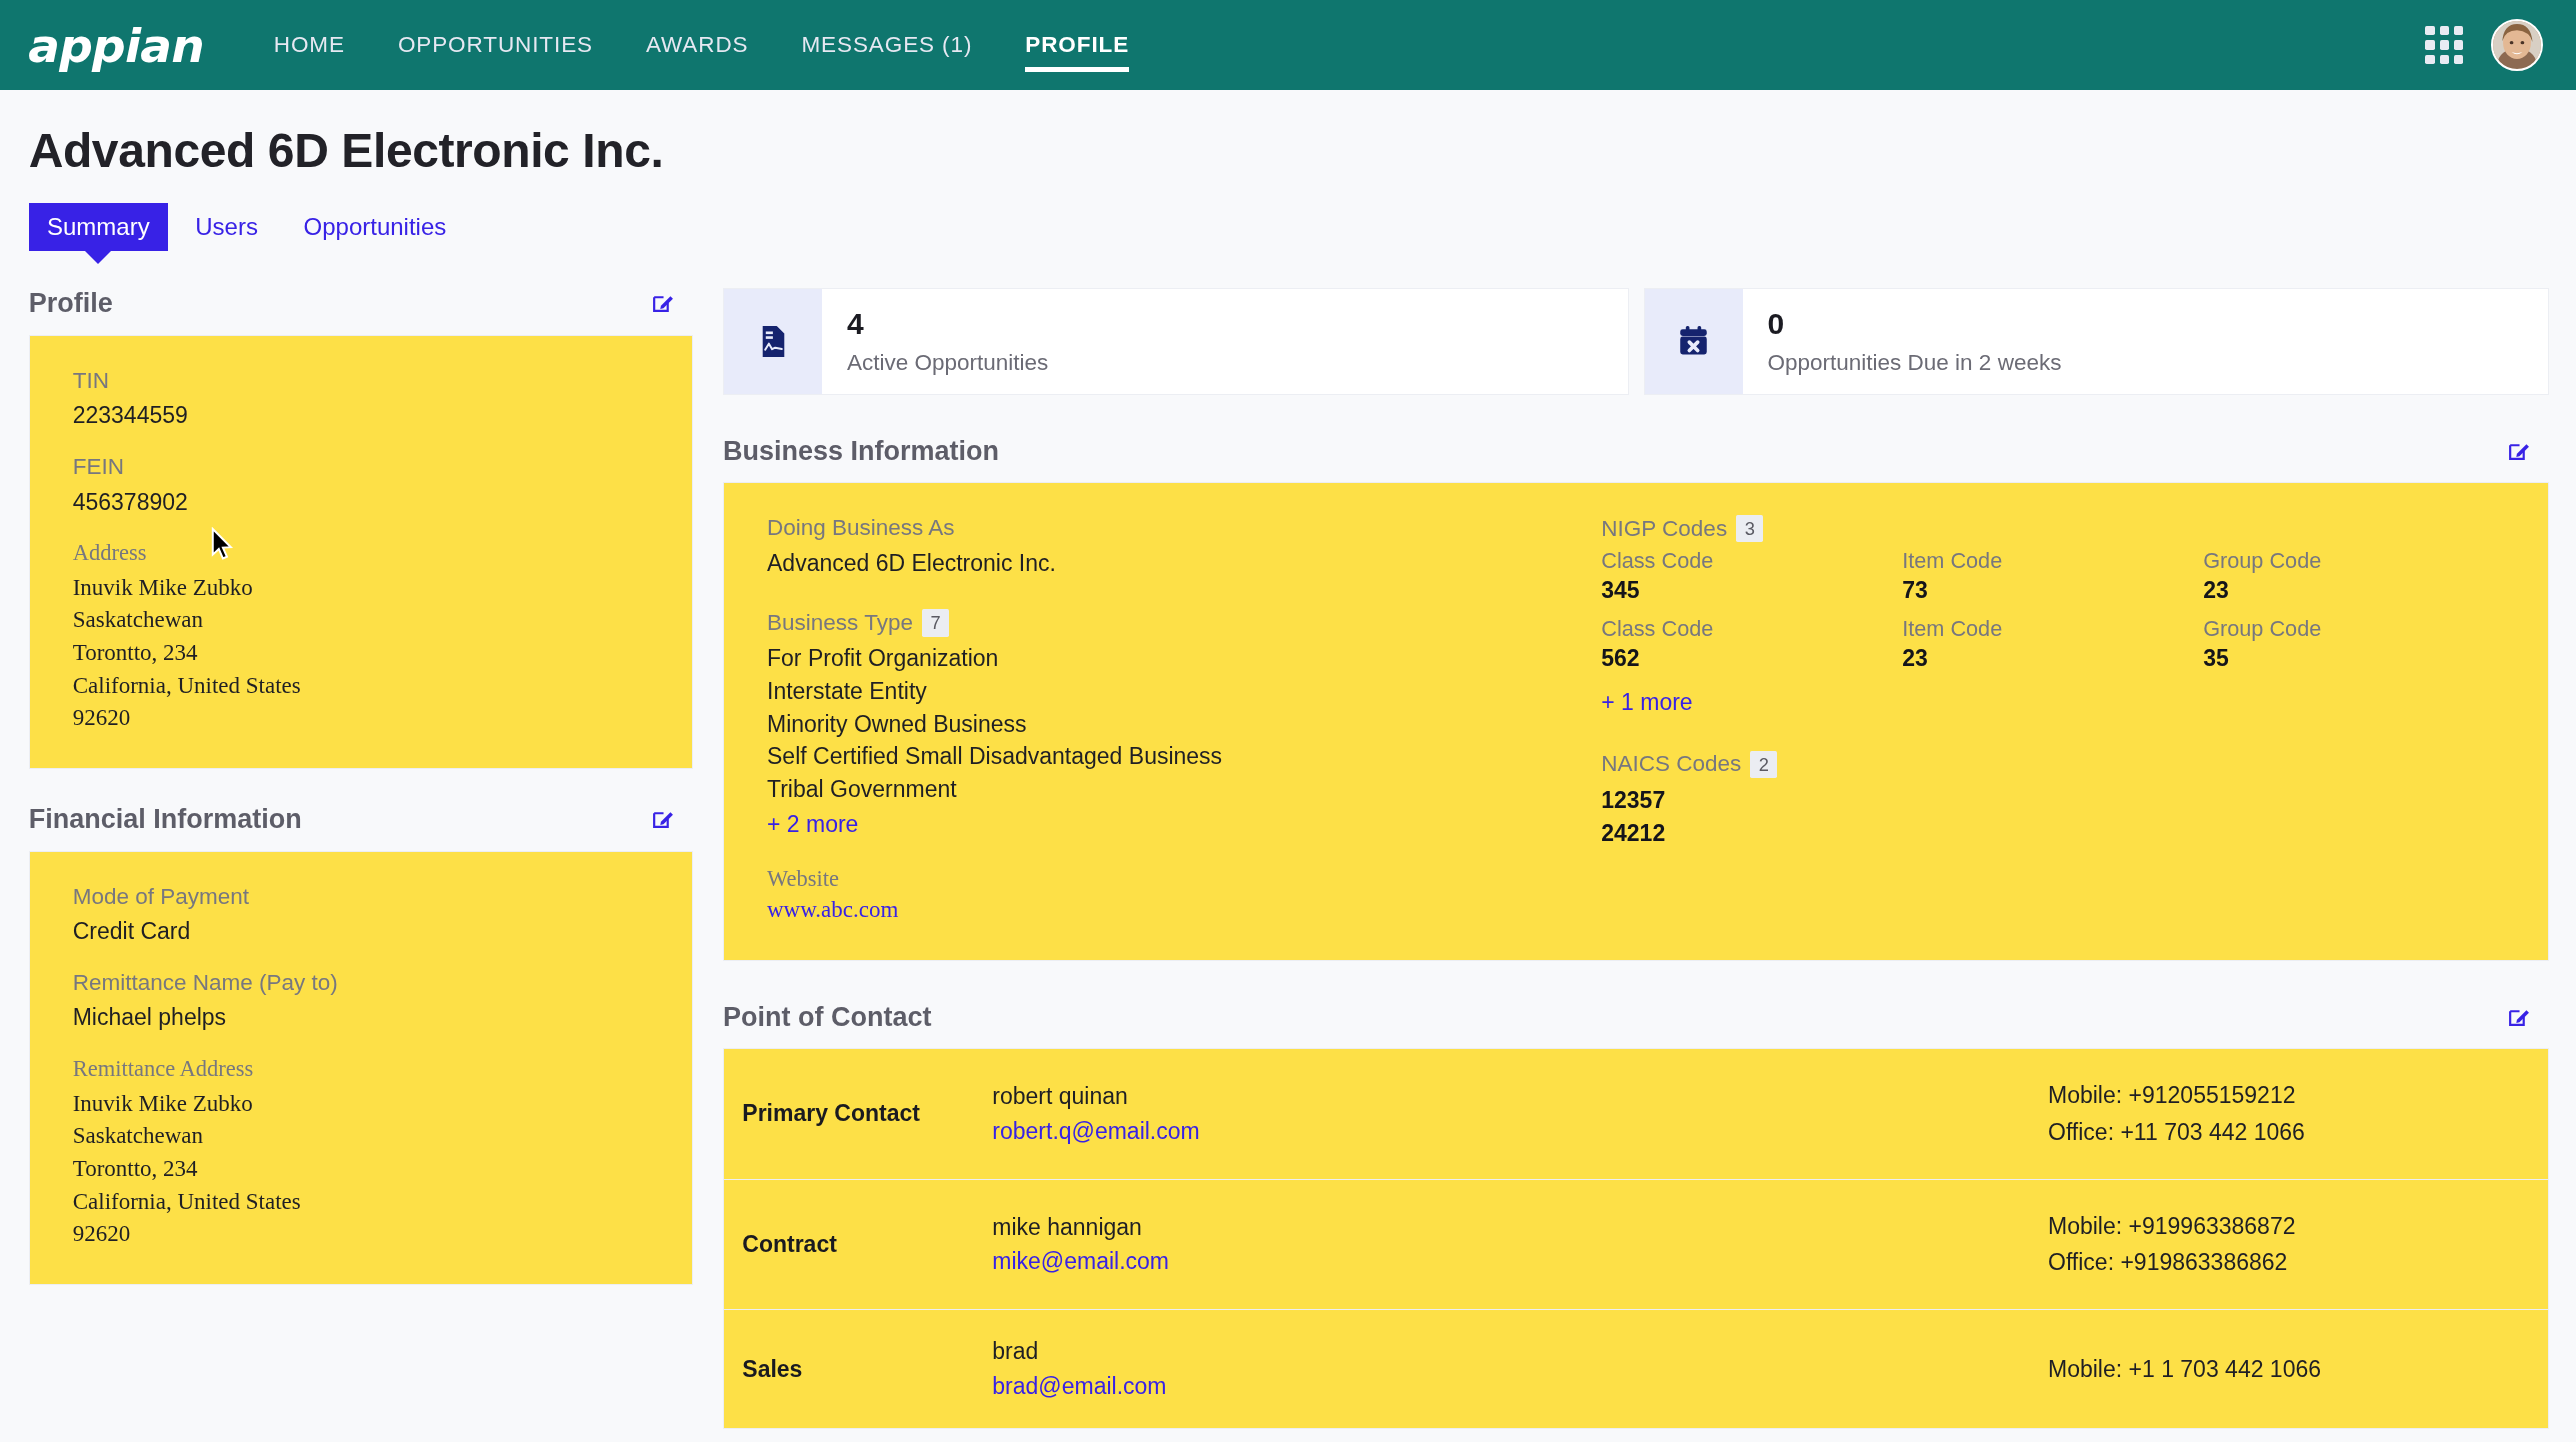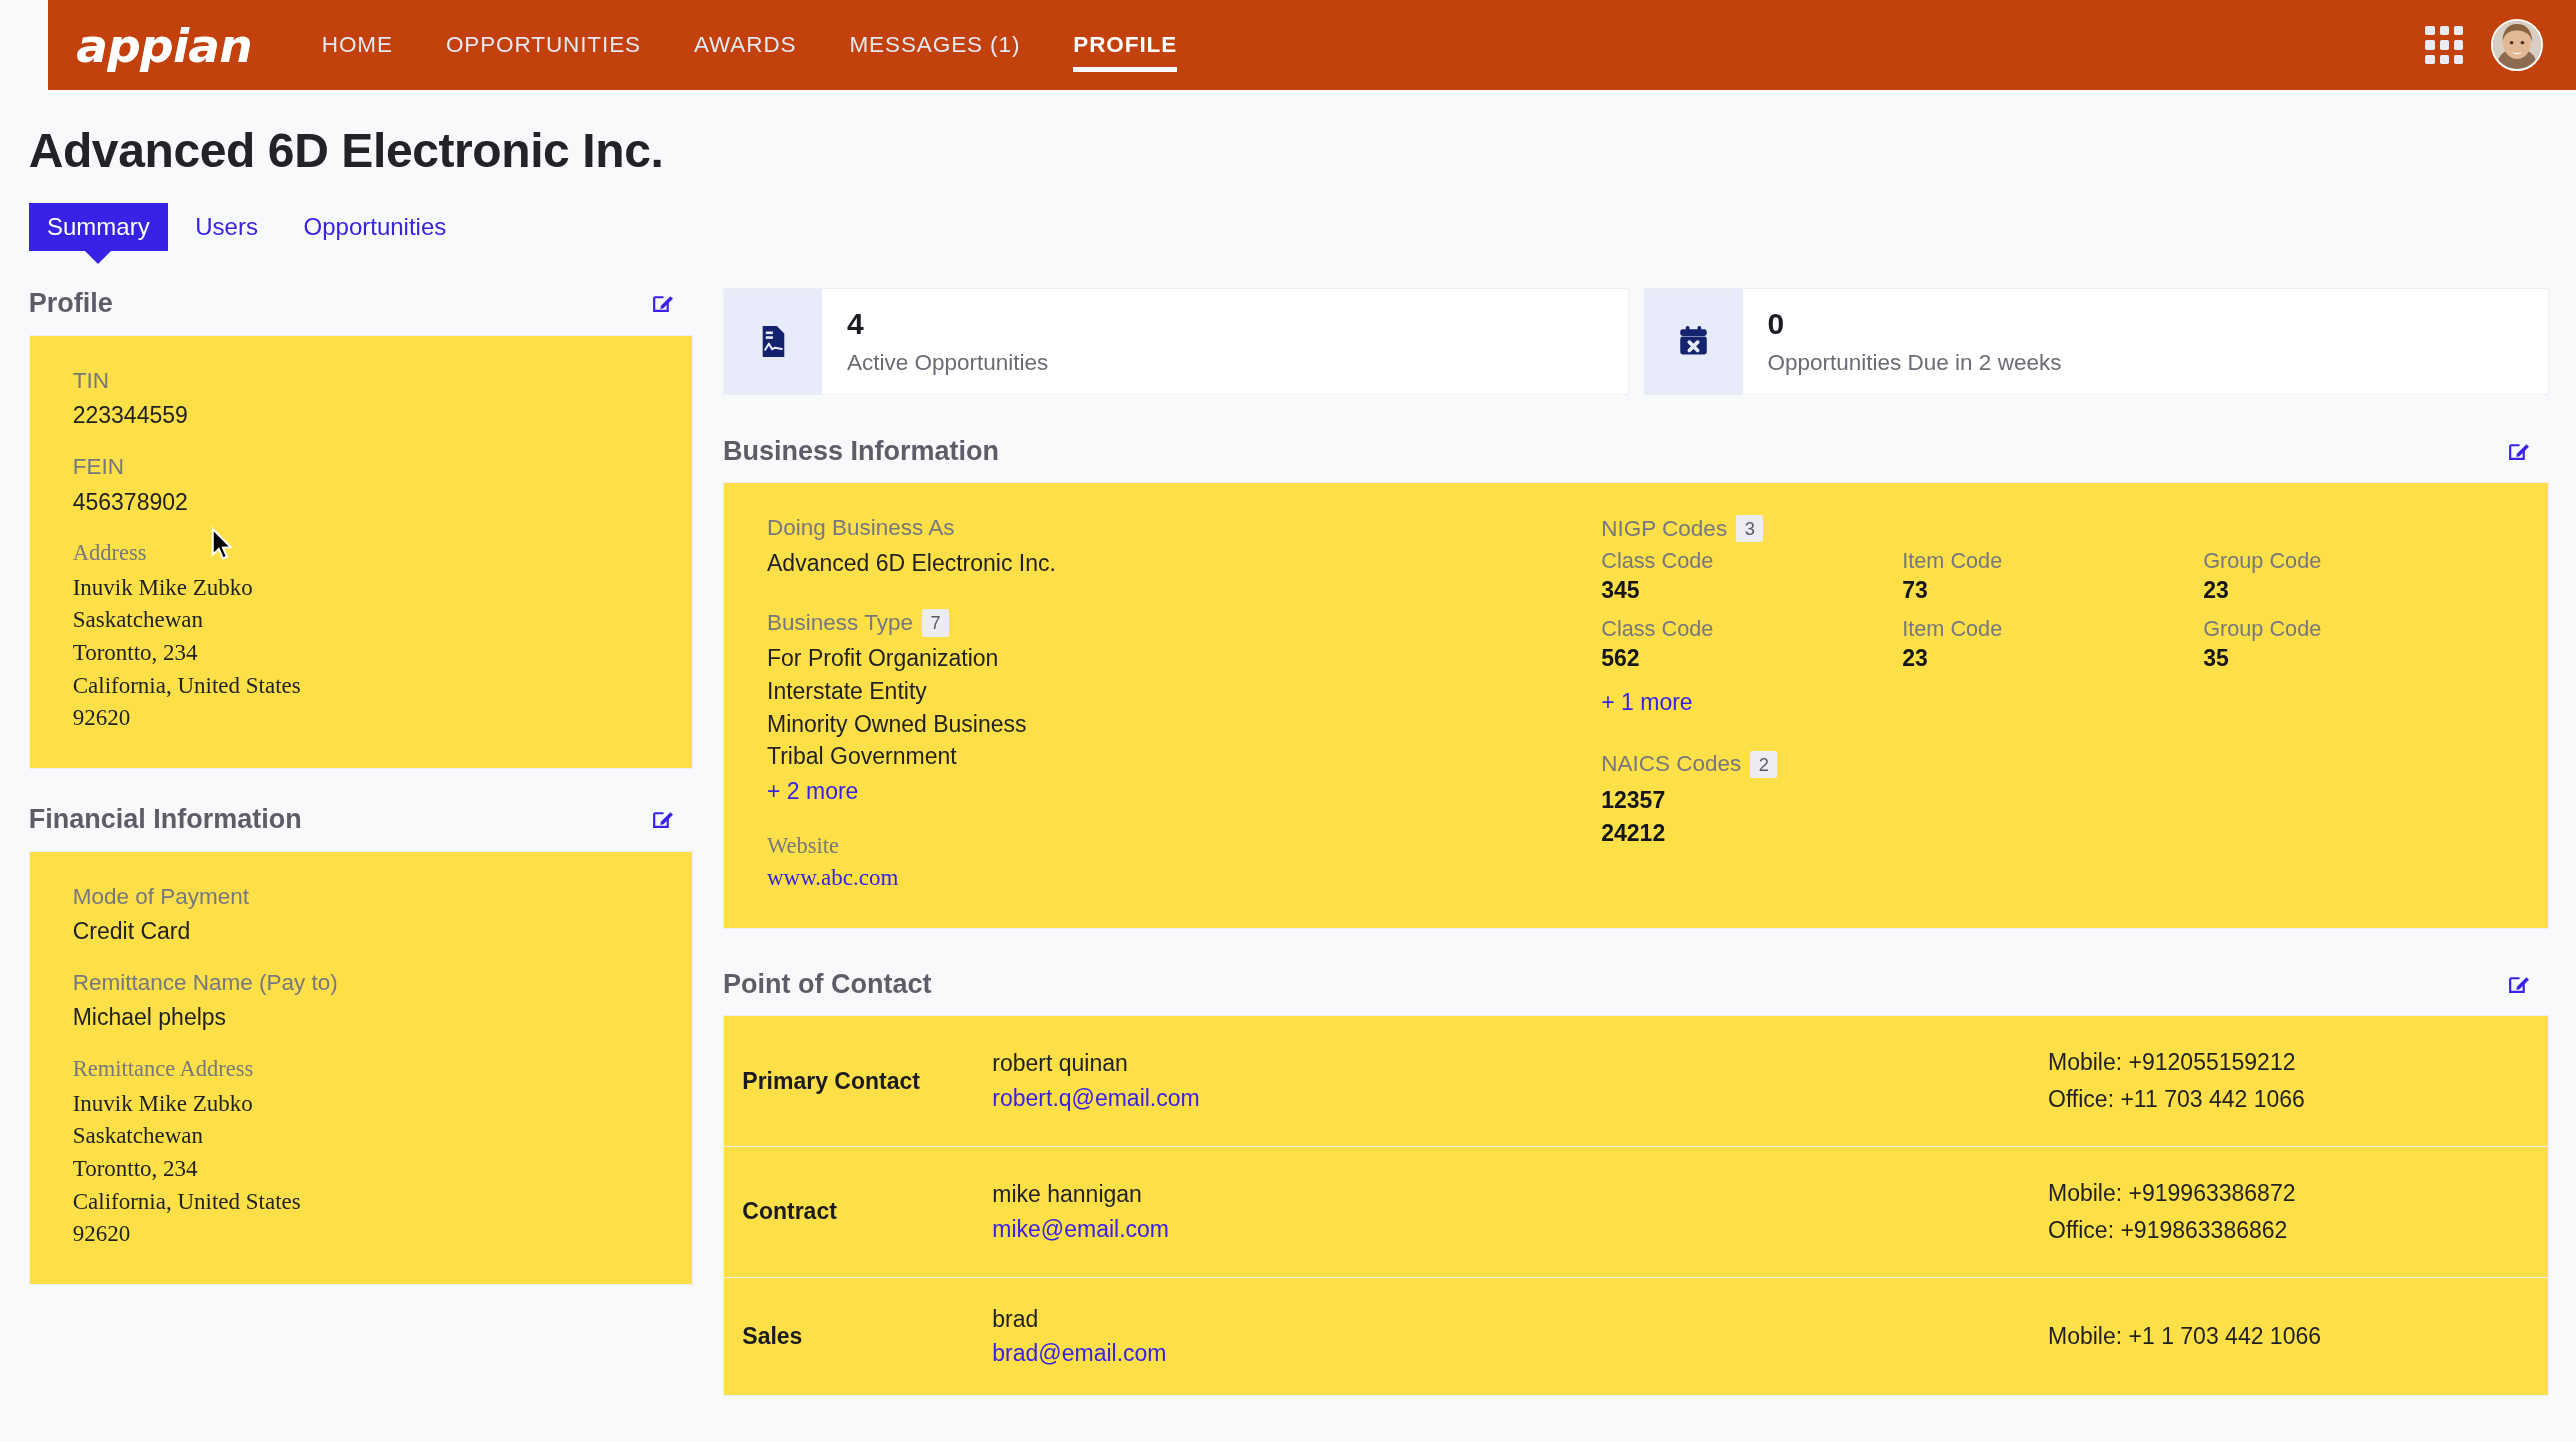--- a/index.html
+++ b/index.html
@@ -6,26 +6,25 @@
   html, body {
     width: 2576px; height: 1443px;
     background: #f8f9fb;
     font-family: "Liberation Sans", sans-serif;
     overflow: hidden;
   }
 
   
   .topbar {
     height: 90px;
-    background: #c2410c;
+    background: #0f766e;
     display: flex;
     align-items: center;
     padding: 0 33px 0 25px;
     position: relative;
-    margin-left: 48px;
   }
   .logo {
     font-family: "DejaVu Sans", sans-serif;
     font-weight: 700;
     font-size: 47px;
     color: #ffffff;
     letter-spacing: -0.8px;
     font-style: italic;
     margin-right: 47px;
     padding-left: 3.3px;
@@ -378,20 +377,21 @@
                 <div class="field-value">Advanced 6D Electronic Inc.</div>
               </div>
               <div class="field" style="margin-top:30px">
                 <div class="field-label">
                   <span>Business Type</span>
                   <span class="count-badge">7</span>
                 </div>
                 <div class="field-value">For Profit Organization</div>
                 <div class="field-value">Interstate Entity</div>
                 <div class="field-value">Minority Owned Business</div>
+                <div class="field-value">Self Certified Small Disadvantaged Business</div>
                 <div class="field-value">Tribal Government</div>
                 <div class="more-link">+ 2 more</div>
               </div>
               <div class="field" style="margin-top:28px">
                 <div class="field-label">Website</div>
                 <a class="link">www.abc.com</a>
               </div>
             </div>
 
             <div class="biz-right">

